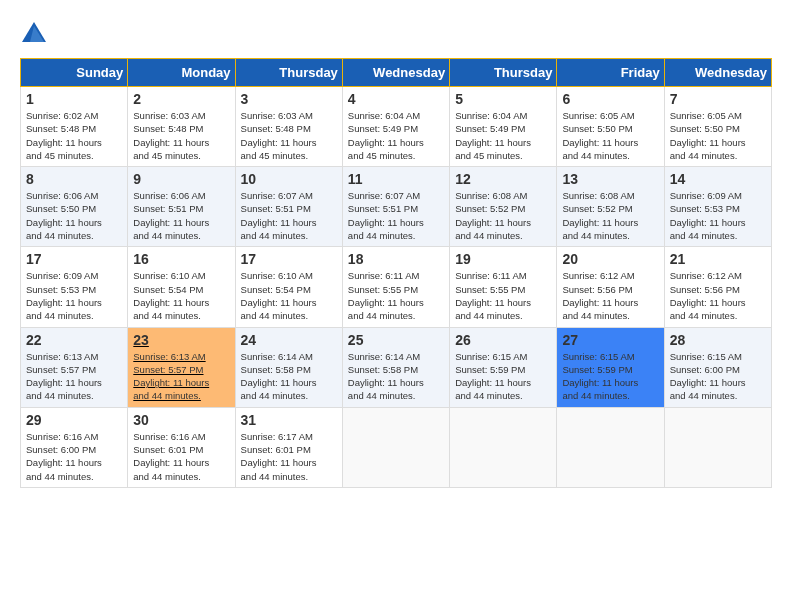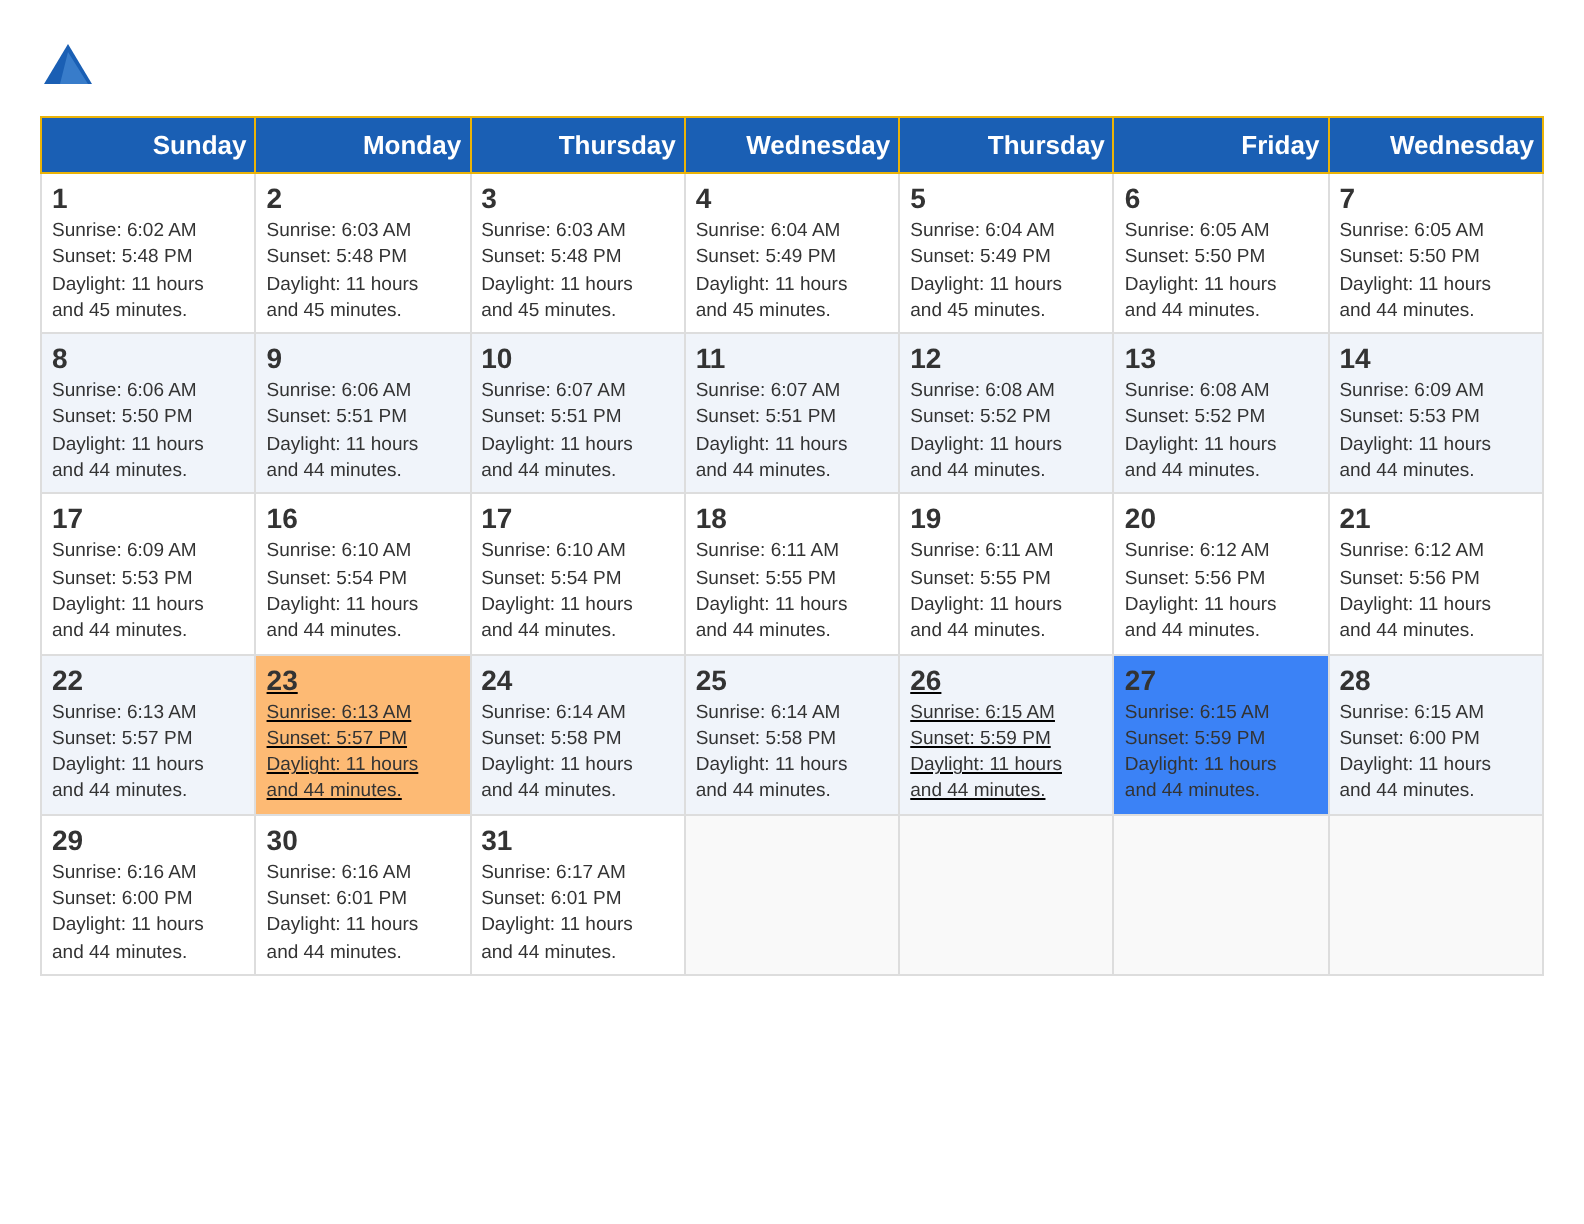--- a/index.html
+++ b/index.html
@@ -218,21 +218,21 @@
           <div class="day-info">Sunrise: 6:13 AM<br>Sunset: 5:57 PM<br>Daylight: 11 hours<br>and 44 minutes.</div>
         </td>
         <td style="background: rgb(240, 244, 250);">
           <span class="day-number">24</span>
           <div class="day-info">Sunrise: 6:14 AM<br>Sunset: 5:58 PM<br>Daylight: 11 hours<br>and 44 minutes.</div>
         </td>
         <td style="background: rgb(240, 244, 250);">
           <span class="day-number">25</span>
           <div class="day-info">Sunrise: 6:14 AM<br>Sunset: 5:58 PM<br>Daylight: 11 hours<br>and 44 minutes.</div>
         </td>
-        <td style="background: rgb(240, 244, 250); text-decoration: underline;">
+        <td style="background: rgb(240, 244, 250);">
           <span class="day-number">26</span>
           <div class="day-info">Sunrise: 6:15 AM<br>Sunset: 5:59 PM<br>Daylight: 11 hours<br>and 44 minutes.</div>
         </td>
         <td style="background: #3b82f6;">
           <span class="day-number">27</span>
           <div class="day-info">Sunrise: 6:15 AM<br>Sunset: 5:59 PM<br>Daylight: 11 hours<br>and 44 minutes.</div>
         </td>
         <td style="background: rgb(240, 244, 250);">
           <span class="day-number">28</span>
           <div class="day-info">Sunrise: 6:15 AM<br>Sunset: 6:00 PM<br>Daylight: 11 hours<br>and 44 minutes.</div>

